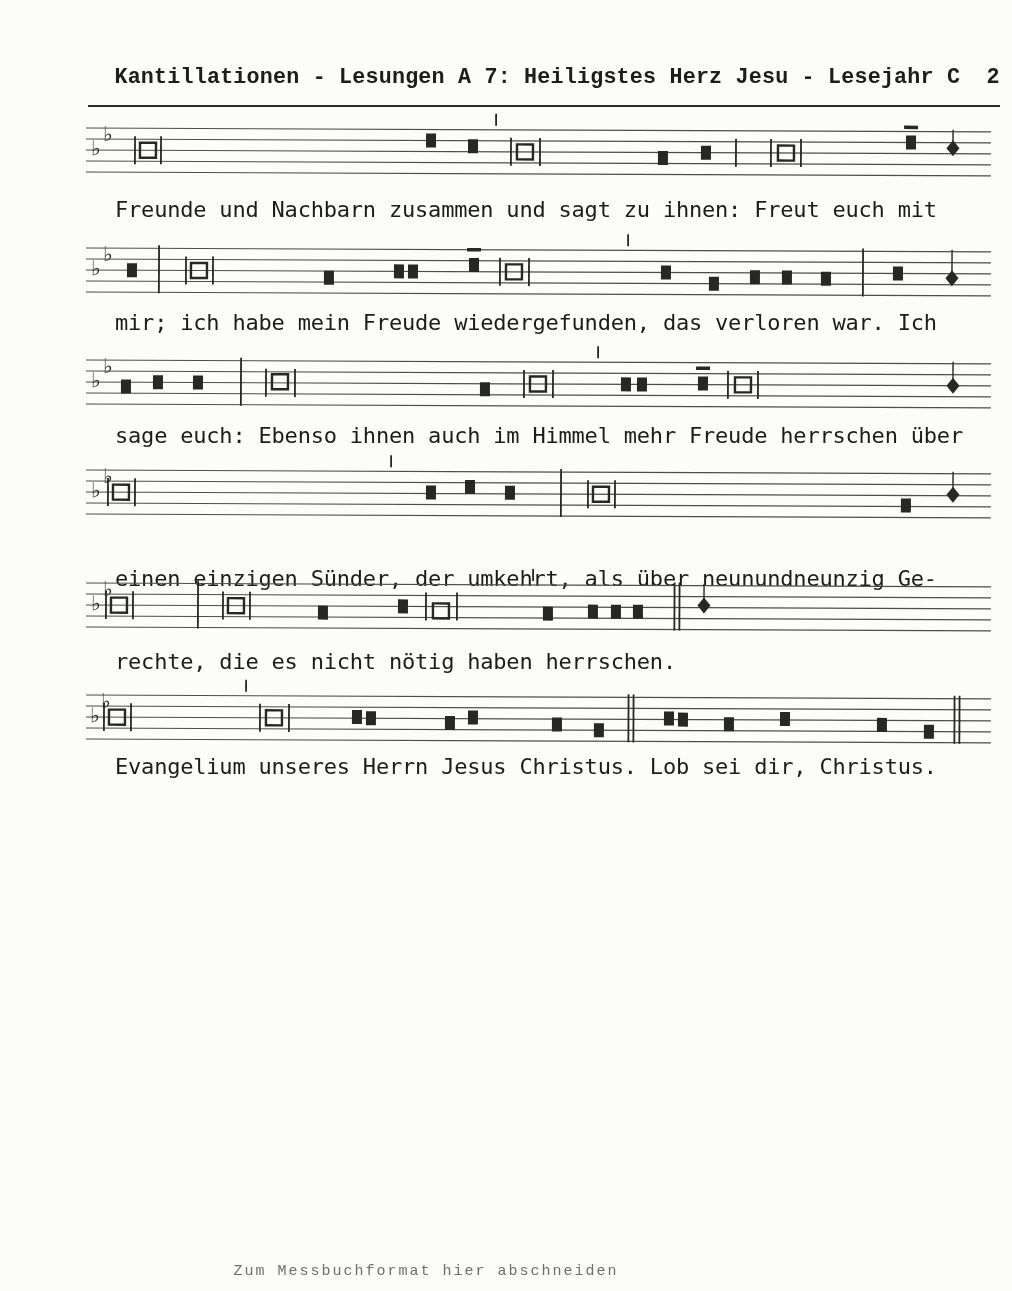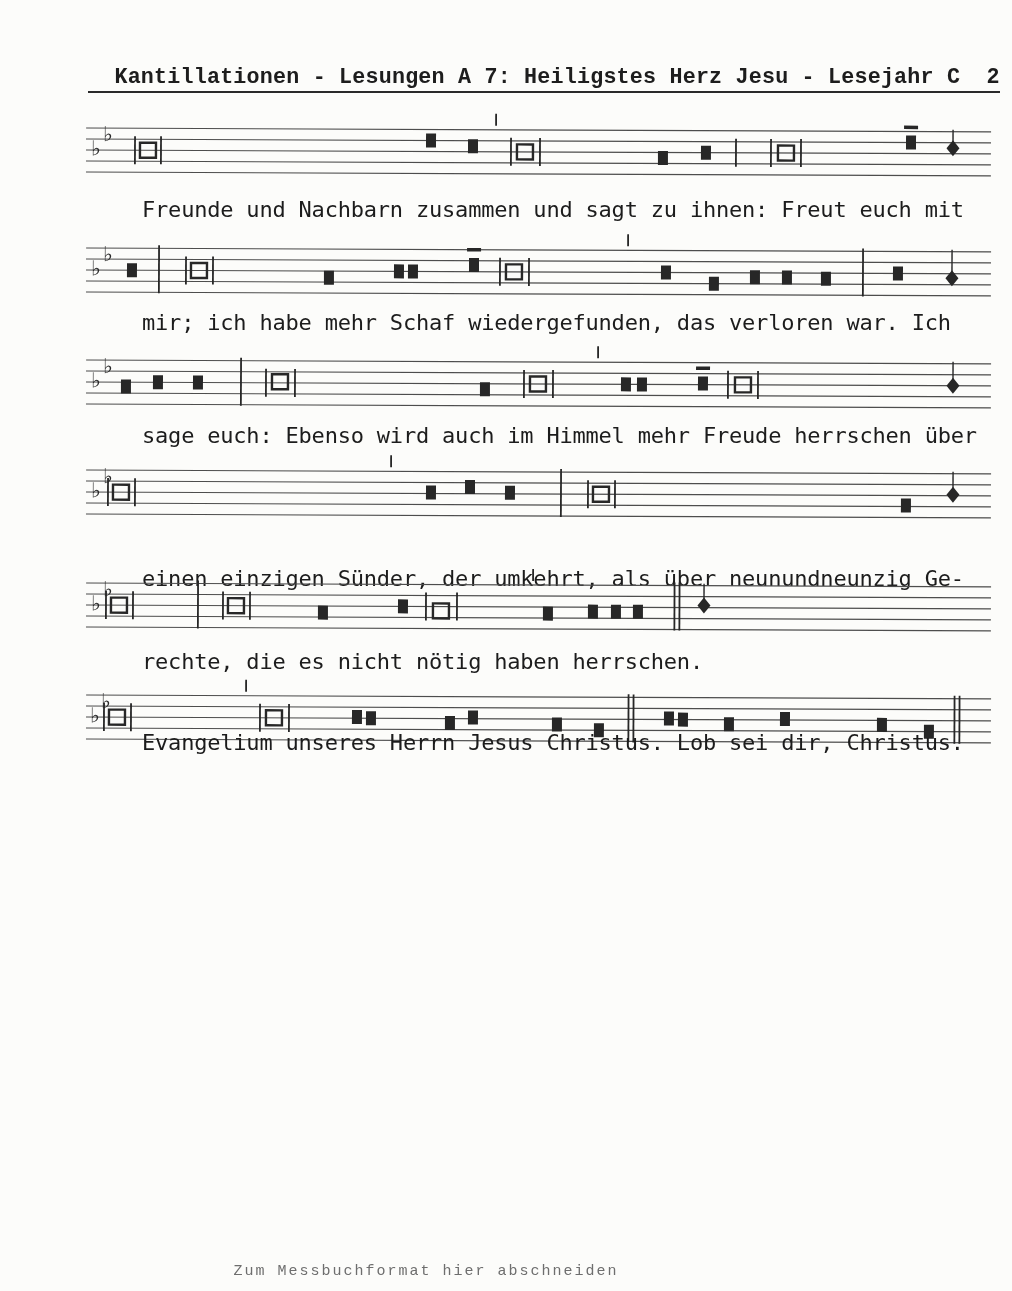--- a/index.html
+++ b/index.html
@@ -13,35 +13,34 @@
   }
   .header{
     position:absolute;top:40px;left:88px;
     font-family:"Liberation Mono", monospace;
     font-weight:bold;
     font-size:21.7px;
     letter-spacing:.2px;
     color:#1d1d1d;
     white-space:pre;
     border-bottom:2px solid #2a2a2a;
-    padding-bottom:1px;
+    padding-bottom:15px;
   }
   .staff{
     position:absolute;left:86px;width:912px;height:66px;
     transform:rotate(.25deg);
     transform-origin:left center;
   }
   .lyric{
     position:absolute;left:115px;
     font-family:"DejaVu Sans Mono", monospace;
     font-size:22px;
     letter-spacing:-.2px;
     color:#1c1c1c;
     white-space:pre;
-    margin-left:27px;
   }
   .footer{
     position:absolute;top:1263px;left:0;width:852px;
     text-align:center;
     font-family:"Liberation Mono", monospace;
     font-size:15px;
     letter-spacing:2px;
     color:#6e6e6e;
   }
 </style>
@@ -107,21 +106,21 @@
       <rect x="575" y="33" width="10" height="14" fill="#272727"></rect>
       <rect x="623" y="44" width="10" height="14" fill="#272727"></rect>
       <rect x="664" y="37.4" width="10" height="14" fill="#272727"></rect>
       <rect x="696" y="37.4" width="10" height="14" fill="#272727"></rect>
       <rect x="735" y="38.5" width="10" height="14" fill="#272727"></rect>
       <line x1="777" y1="15" x2="777" y2="63" stroke="#272727" stroke-width="1.8"></line>
       <rect x="807" y="33" width="10" height="14" fill="#272727"></rect>
       <line x1="866" y1="16" x2="866" y2="39.4" stroke="#272727" stroke-width="1.4"></line>
       <polygon points="866,36.4 872.5,44.4 866,52.4 859.5,44.4" fill="#272727"></polygon>
     </svg></div>
-<div class="lyric" style="top:310px">mir; ich habe mehr Schaf wiedergefunden, das verloren war. Ich</div>
+<div class="lyric" style="top:310px">mir; ich habe mein Freude wiedergefunden, das verloren war. Ich</div>
 
 <div class="staff" style="top:342px"><svg width="912" height="66" viewBox="0 0 912 66">
       <line x1="0" y1="18" x2="905" y2="18" stroke="#4d4d4d" stroke-width="1.2"></line>
       <line x1="0" y1="29" x2="905" y2="29" stroke="#4d4d4d" stroke-width="1.2"></line>
       <line x1="0" y1="40" x2="905" y2="40" stroke="#4d4d4d" stroke-width="1.2"></line>
       <line x1="0" y1="51" x2="905" y2="51" stroke="#4d4d4d" stroke-width="1.2"></line>
       <line x1="0" y1="62" x2="905" y2="62" stroke="#4d4d4d" stroke-width="1.2"></line>
       <text x="17" y="31.25" font-size="21" fill="#272727" font-family="&quot;DejaVu Sans&quot;, sans-serif">♭</text>
       <text x="5" y="45.55" font-size="21" fill="#272727" font-family="&quot;DejaVu Sans&quot;, sans-serif">♭</text>
       <rect x="35" y="37.4" width="10" height="14" fill="#272727"></rect>
@@ -139,21 +138,21 @@
       <rect x="535" y="33" width="10" height="14" fill="#272727"></rect>
       <rect x="551" y="33" width="10" height="14" fill="#272727"></rect>
       <rect x="612" y="31.9" width="10" height="14" fill="#272727"></rect>
       <rect x="610" y="21.9" width="14" height="3.5" fill="#272727"></rect>
       <line x1="642" y1="26" x2="642" y2="54" stroke="#272727" stroke-width="1.8"></line>
       <rect x="649" y="32.5" width="16" height="15" fill="none" stroke="#272727" stroke-width="2.4"></rect>
       <line x1="672" y1="26" x2="672" y2="54" stroke="#272727" stroke-width="1.8"></line>
       <line x1="867" y1="16" x2="867" y2="35" stroke="#272727" stroke-width="1.4"></line>
       <polygon points="867,32 873.5,40 867,48 860.5,40" fill="#272727"></polygon>
     </svg></div>
-<div class="lyric" style="top:423px">sage euch: Ebenso wird auch im Himmel mehr Freude herrschen über</div>
+<div class="lyric" style="top:423px">sage euch: Ebenso ihnen auch im Himmel mehr Freude herrschen über</div>
 
 <div class="staff" style="top:452px"><svg width="912" height="66" viewBox="0 0 912 66">
       <line x1="0" y1="18" x2="905" y2="18" stroke="#4d4d4d" stroke-width="1.2"></line>
       <line x1="0" y1="29" x2="905" y2="29" stroke="#4d4d4d" stroke-width="1.2"></line>
       <line x1="0" y1="40" x2="905" y2="40" stroke="#4d4d4d" stroke-width="1.2"></line>
       <line x1="0" y1="51" x2="905" y2="51" stroke="#4d4d4d" stroke-width="1.2"></line>
       <line x1="0" y1="62" x2="905" y2="62" stroke="#4d4d4d" stroke-width="1.2"></line>
       <text x="17" y="31.25" font-size="21" fill="#272727" font-family="&quot;DejaVu Sans&quot;, sans-serif">♭</text>
       <text x="5" y="45.55" font-size="21" fill="#272727" font-family="&quot;DejaVu Sans&quot;, sans-serif">♭</text>
       <line x1="22" y1="26" x2="22" y2="54" stroke="#272727" stroke-width="1.8"></line>
@@ -230,17 +229,17 @@
       <line x1="547.5" y1="15" x2="547.5" y2="63" stroke="#272727" stroke-width="1.8"></line>
       <rect x="578" y="31.9" width="10" height="14" fill="#272727"></rect>
       <rect x="592" y="33" width="10" height="14" fill="#272727"></rect>
       <rect x="638" y="37.4" width="10" height="14" fill="#272727"></rect>
       <rect x="694" y="31.9" width="10" height="14" fill="#272727"></rect>
       <rect x="791" y="37.4" width="10" height="14" fill="#272727"></rect>
       <rect x="838" y="44" width="10" height="14" fill="#272727"></rect>
       <line x1="868.5" y1="15" x2="868.5" y2="63" stroke="#272727" stroke-width="1.8"></line>
       <line x1="873.5" y1="15" x2="873.5" y2="63" stroke="#272727" stroke-width="1.8"></line>
     </svg></div>
-<div class="lyric" style="top:730px">Evangelium unseres Herrn Jesus Christus. Lob sei dir, Christus.</div>
+<div class="lyric" style="top:754px">Evangelium unseres Herrn Jesus Christus. Lob sei dir, Christus.</div>
 
 <div class="footer">
   <span>Zum Messbuchformat hier abschneiden</span>
 </div>
 
 </body></html>

